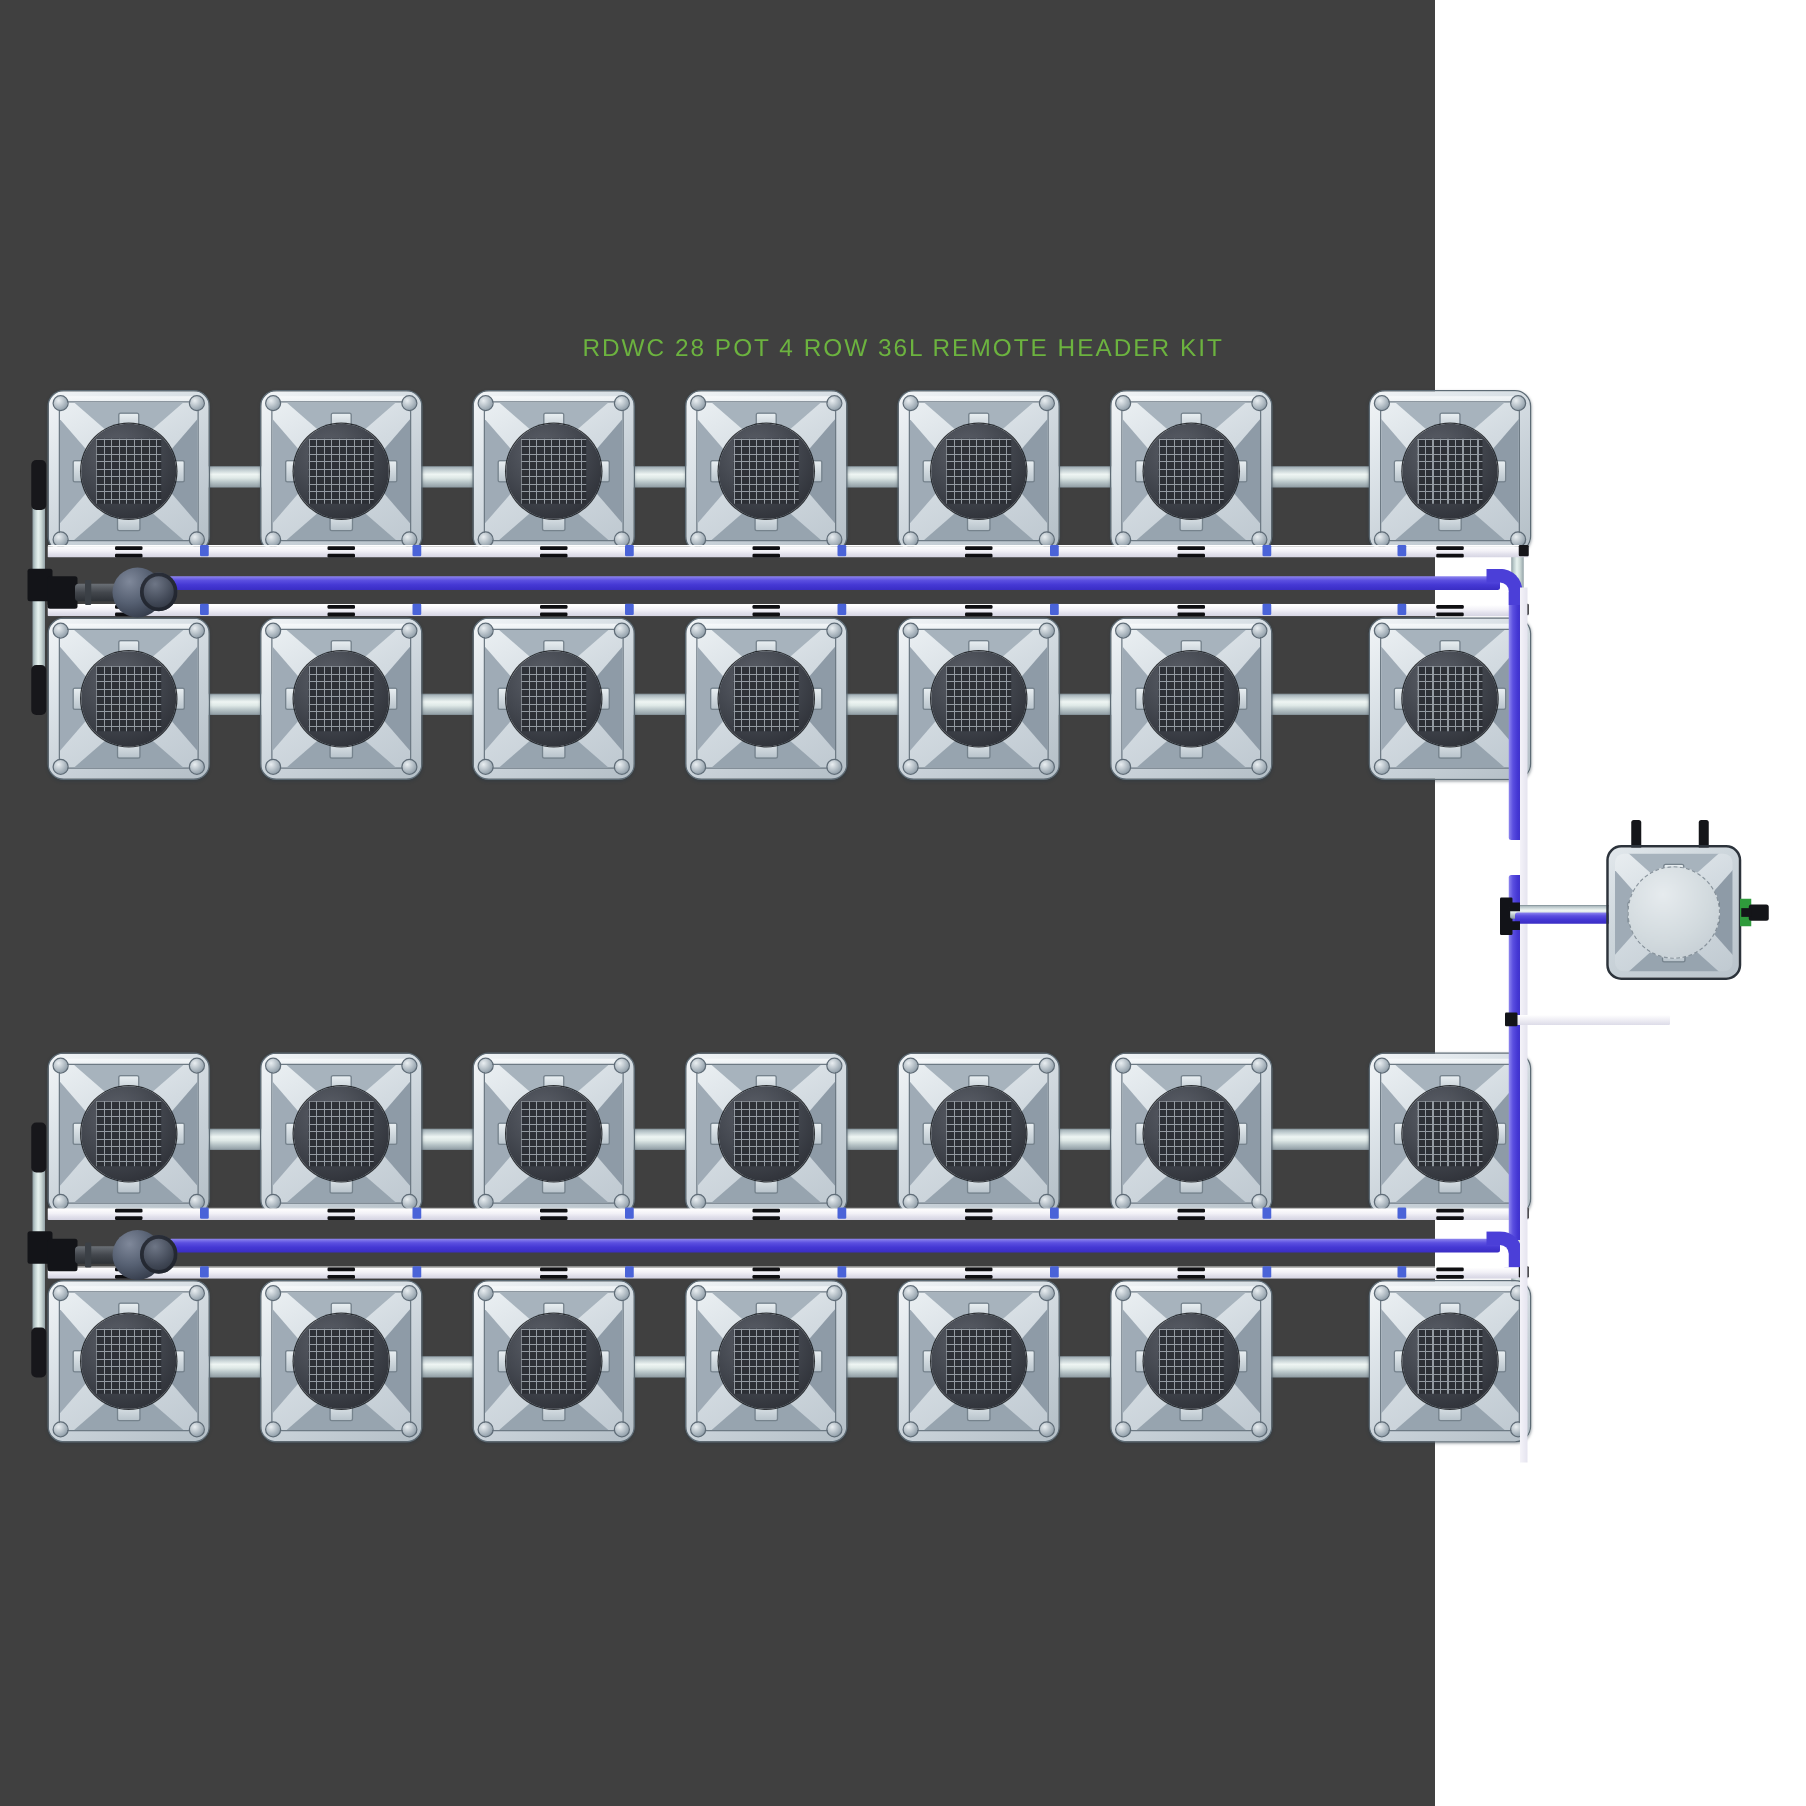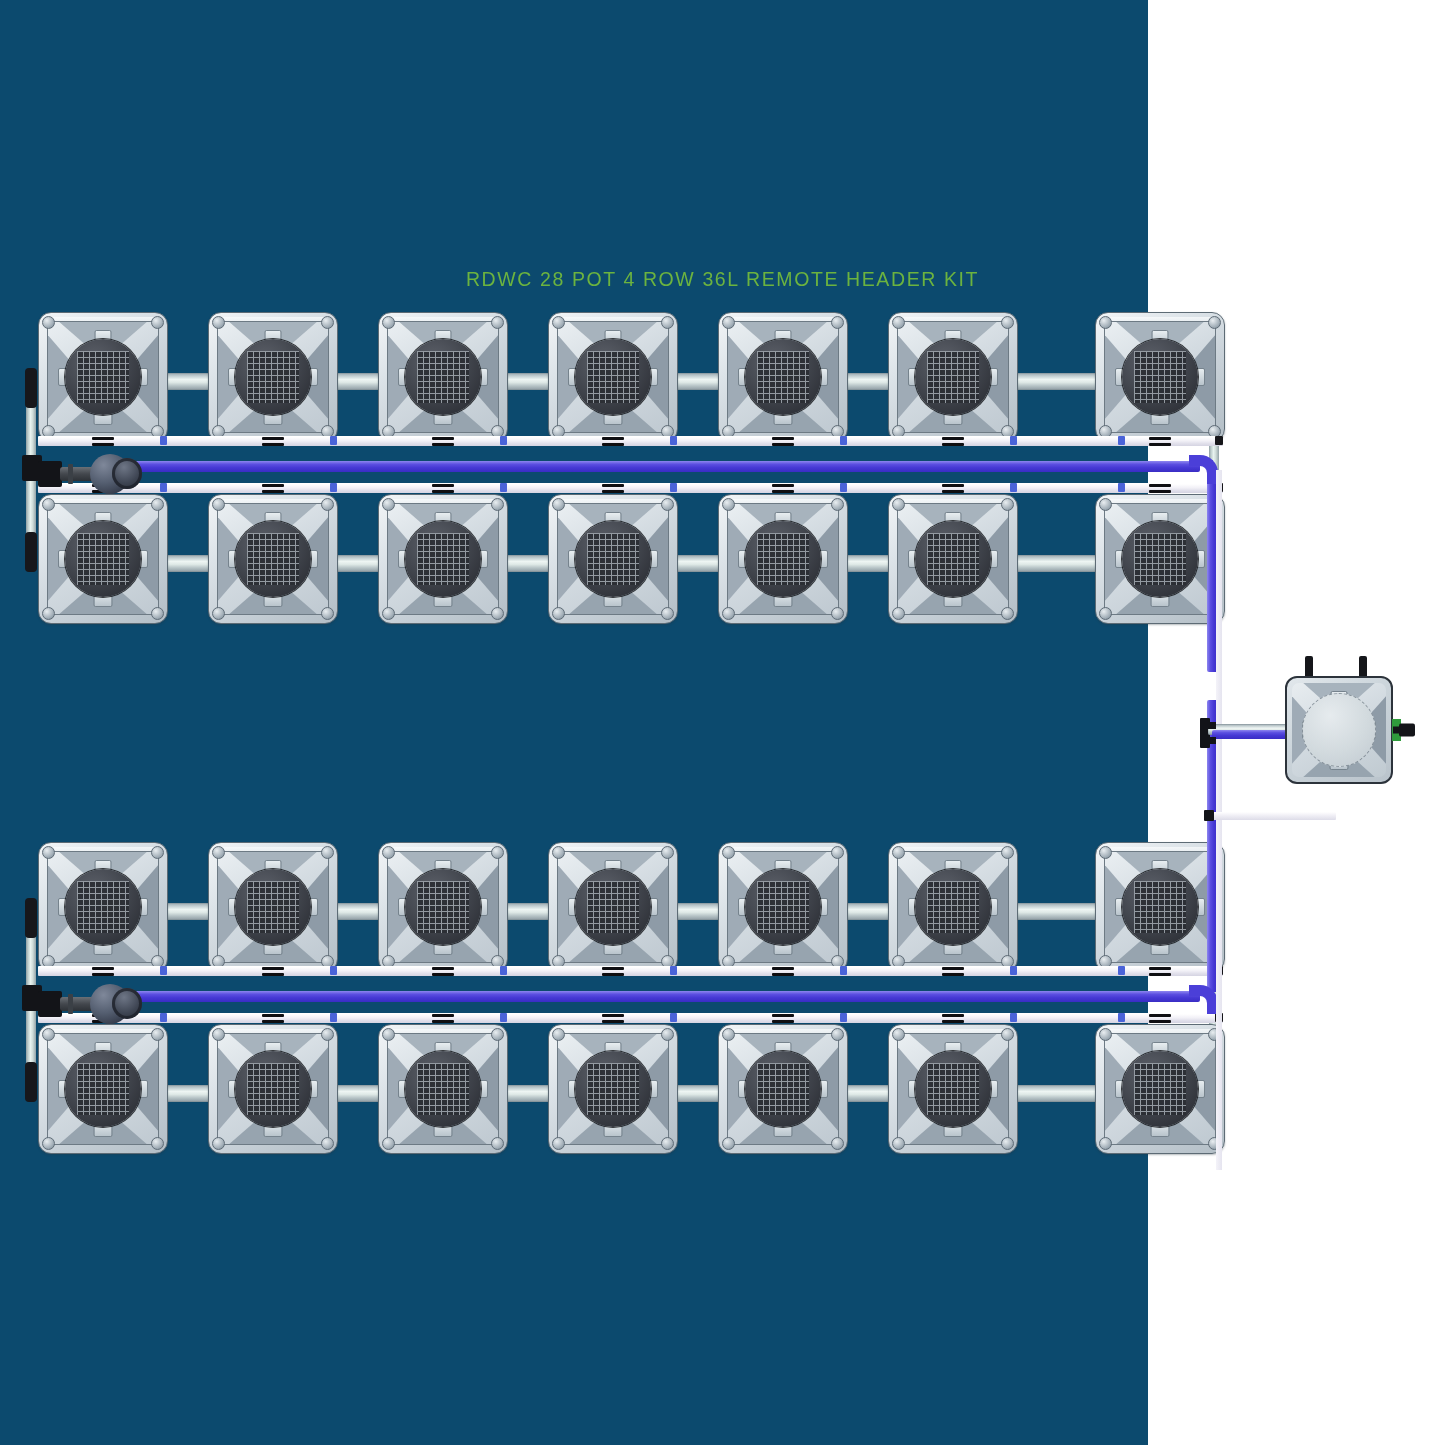--- a/index.html
+++ b/index.html
@@ -1,17 +1,17 @@
 <!DOCTYPE html>
 <html><head>
 <meta charset="utf-8">
 <style>
   html,body{margin:0;padding:0;background:#ffffff;}
   body{width:1445px;height:1445px;font-family:"Liberation Sans",sans-serif;overflow:hidden;}
-  #stage{position:relative;width:1148px;height:1445px;background:#0c4a6e;}
+  #stage{position:relative;width:1148px;height:1445px;background:#404040;}
 
   
   .title{
     position:absolute;left:0;top:268px;width:1445px;text-align:center;
     font-family:"Liberation Sans",sans-serif;
     font-size:19.5px;letter-spacing:1.6px;font-weight:400;
     color:#6cb33f;white-space:nowrap;
   }
 
   

